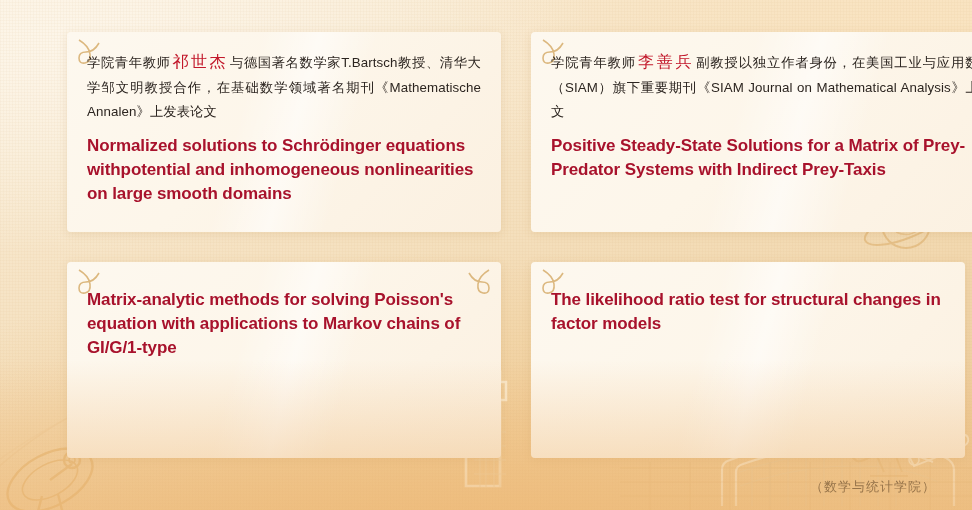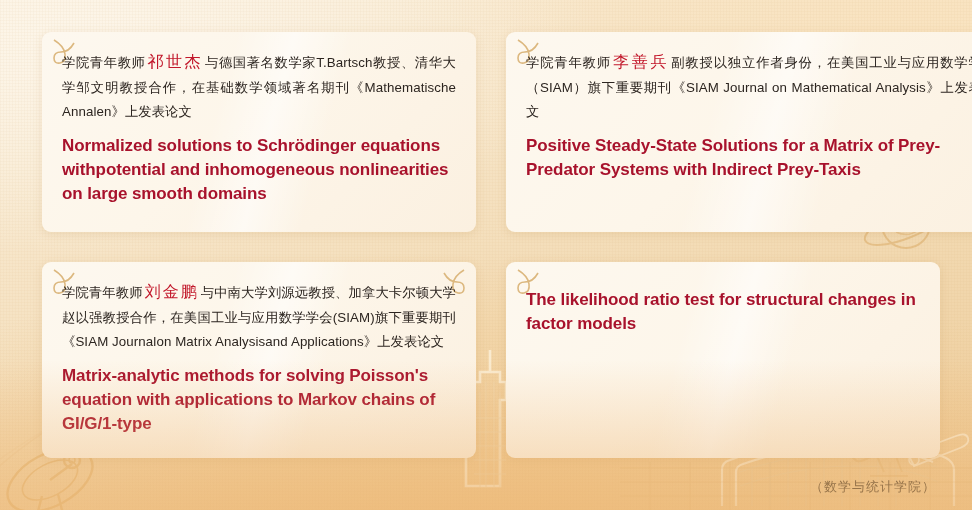--- a/index.html
+++ b/index.html
@@ -34,23 +34,24 @@
 
   .deco{position:absolute;pointer-events:none;}
   .deco svg{display:block;}
 
   
   .grid{position:absolute;left:0;top:0;width:972px;height:510px;}
 
   .card{
     position:absolute;
     background:linear-gradient(135deg,#fdf8ef 0%, #fdf6ea 45%, #fbf0e0 100%);
-    border-radius:9px;
+    border-radius:4px;
     box-shadow:0 2px 10px rgba(183,128,63,.16);
     overflow:hidden;
+    margin-left:25px;
   }
   .card .sheen{
     position:absolute;inset:0;pointer-events:none;
     background:linear-gradient(105deg, rgba(255,255,255,0) 40%, rgba(255,255,255,.55) 52%, rgba(255,255,255,0) 64%);
   }
   
   .loop{position:absolute;left:8px;top:5px;width:30px;height:30px;}
   .loop-r{left:auto;right:8px;}
 
   .card-inner{position:relative;padding:16px 20px 10px 20px;}
@@ -206,21 +207,20 @@
 
     <div class="card" id="card-3">
       <div class="sheen"></div>
       <svg class="loop" viewBox="0 0 30 30" fill="none" stroke="#dcb87f" stroke-width="1.6">
         <path d="M4 3 q10 6 11 14 q1 8 -5 9 q-6 1 -6 -5 q0 -6 7 -6 q8 0 13 -9"></path>
       </svg>
       <svg class="loop loop-r" viewBox="0 0 30 30" fill="none" stroke="#dcb87f" stroke-width="1.6" style="transform:scaleX(-1)">
         <path d="M4 3 q10 6 11 14 q1 8 -5 9 q-6 1 -6 -5 q0 -6 7 -6 q8 0 13 -9"></path>
       </svg>
       <div class="card-inner">
-        <div class="desc"><span>学院青年教师</span><span class="nm">刘金鹏</span><span>与中南大学刘源远教授、加拿大卡尔顿大学赵以强教授合作，在美国工业与应用数学学会(SIAM)旗下重要期刊《SIAM Journalon Matrix Analysisand Applications》上发表论文</span></div>
         <div class="title">Matrix-analytic methods for solving Poisson's equation with applications to Markov chains of GI/G/1-type</div>
       </div>
     </div>
 
     <div class="card" id="card-4">
       <div class="sheen"></div>
       <svg class="loop" viewBox="0 0 30 30" fill="none" stroke="#dcb87f" stroke-width="1.6">
         <path d="M4 3 q10 6 11 14 q1 8 -5 9 q-6 1 -6 -5 q0 -6 7 -6 q8 0 13 -9"></path>
       </svg>
       <div class="card-inner">

